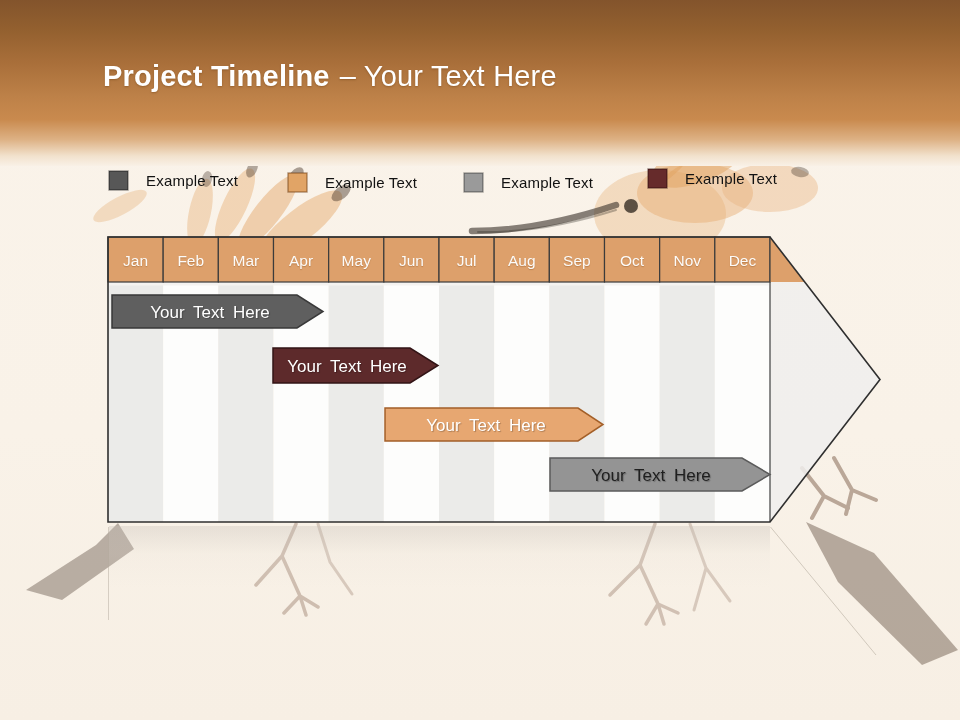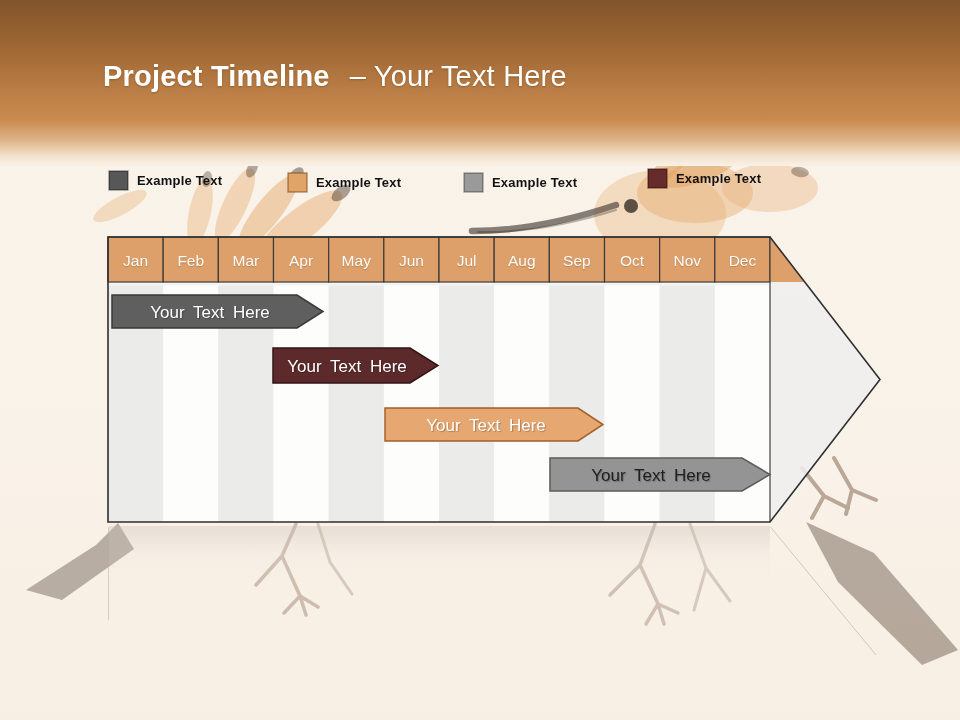--- a/index.html
+++ b/index.html
@@ -12,28 +12,28 @@
   .header-band{
     position:absolute;left:0;top:0;width:960px;height:166px;z-index:2;
     background:linear-gradient(180deg,#83542c 0%,#93602f 18%,#a96f3a 38%,#bd8148 58%,#c98a4e 72%,#ddb184 84%,#f2e2cd 94%,#f9f1e6 100%);
   }
   .slide-title{
     position:absolute;left:68px;top:60px;z-index:5;
     color:#ffffff;font-size:29px;letter-spacing:.2px;white-space:nowrap;
     text-shadow:0 1px 2px rgba(90,50,10,.35);
   }
   .slide-title .t-bold{font-weight:bold;margin-left:35px;}
-  .slide-title .t-rest{font-weight:normal;margin-left:20px;text-align:center;}
+  .slide-title .t-rest{font-weight:normal;margin-left:10px;text-align:center;}
   
   .legend-item{
     position:absolute;z-index:4;display:flex;align-items:center;height:21px;
   }
   .legend-item .swatch{display:block;}
   .legend-label{
-    font-size:13px;font-weight:bold;color:#121212;margin-left:8px;
+    font-size:15px;font-weight:normal;color:#121212;margin-left:17px;
     letter-spacing:.2px;white-space:nowrap;
   }
   
   .timeline-svg{position:absolute;left:108px;top:237px;z-index:3;overflow:visible;}
   .month-label{
     font-family:"Liberation Sans",sans-serif;font-size:15.5px;fill:#fcfbf9;
     text-shadow:0 1px 1px rgba(120,70,25,.35);
   }
   .bar-label{
     font-family:"Liberation Sans",sans-serif;font-size:17px;word-spacing:4px;

